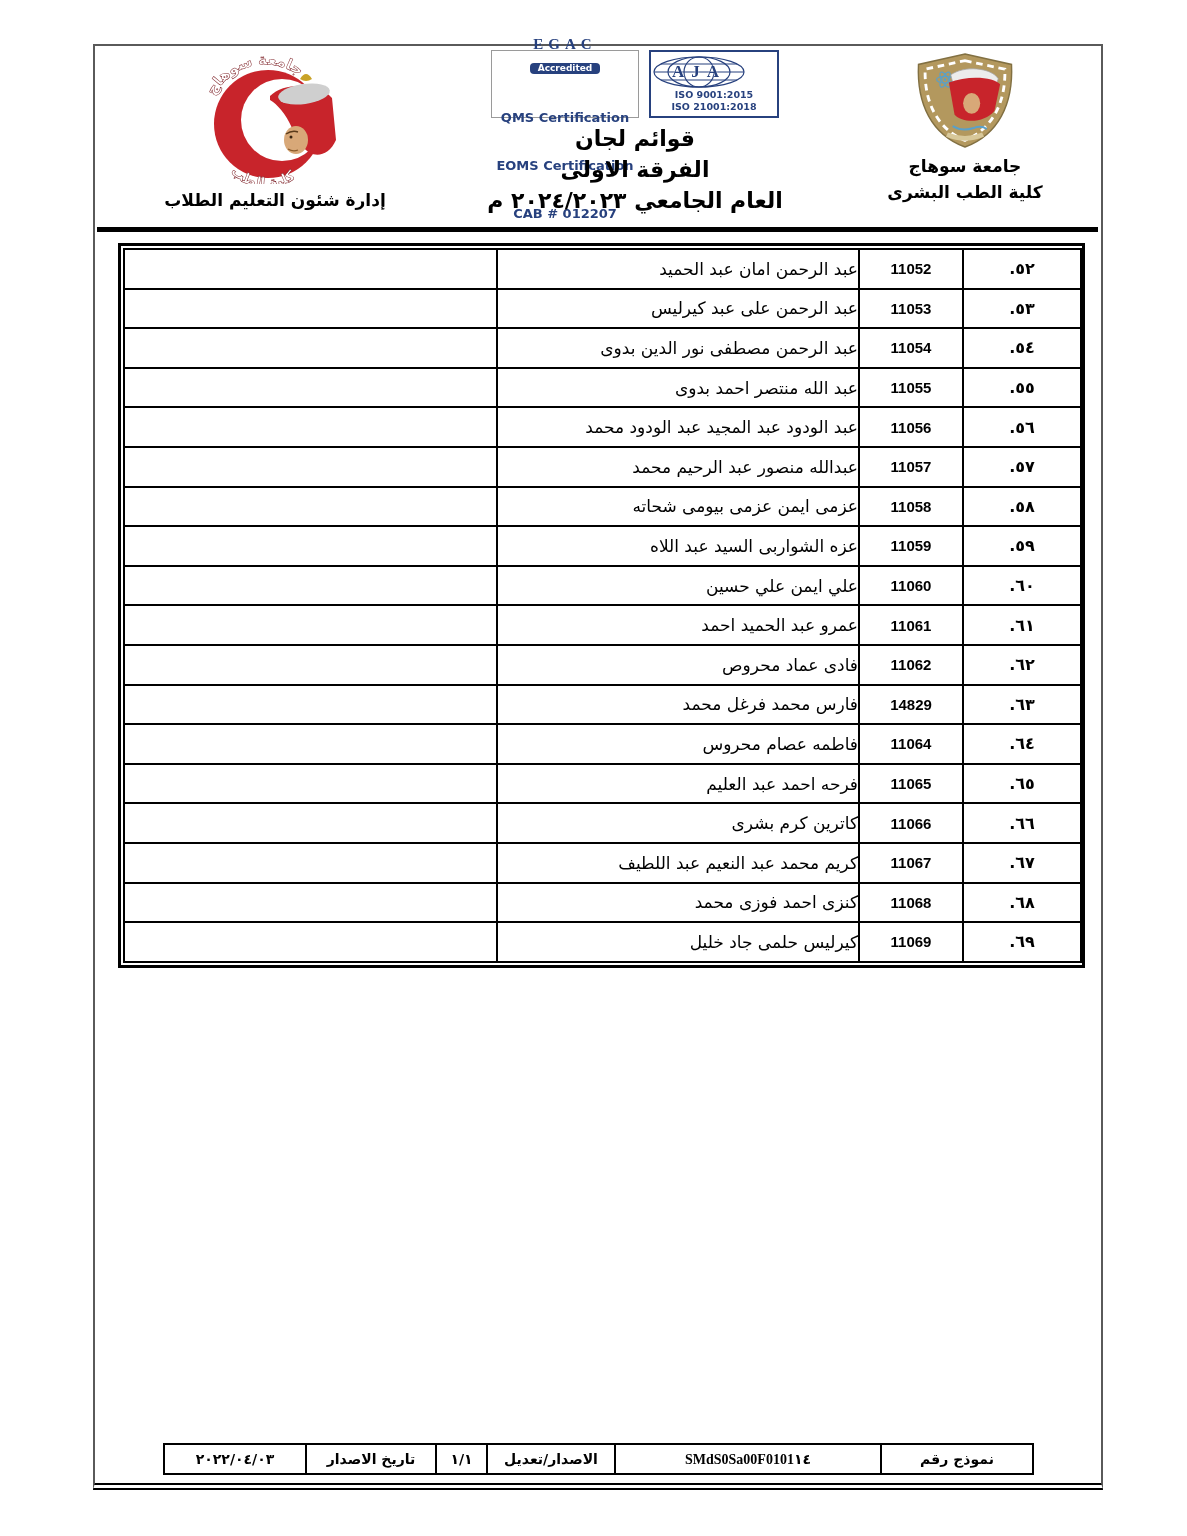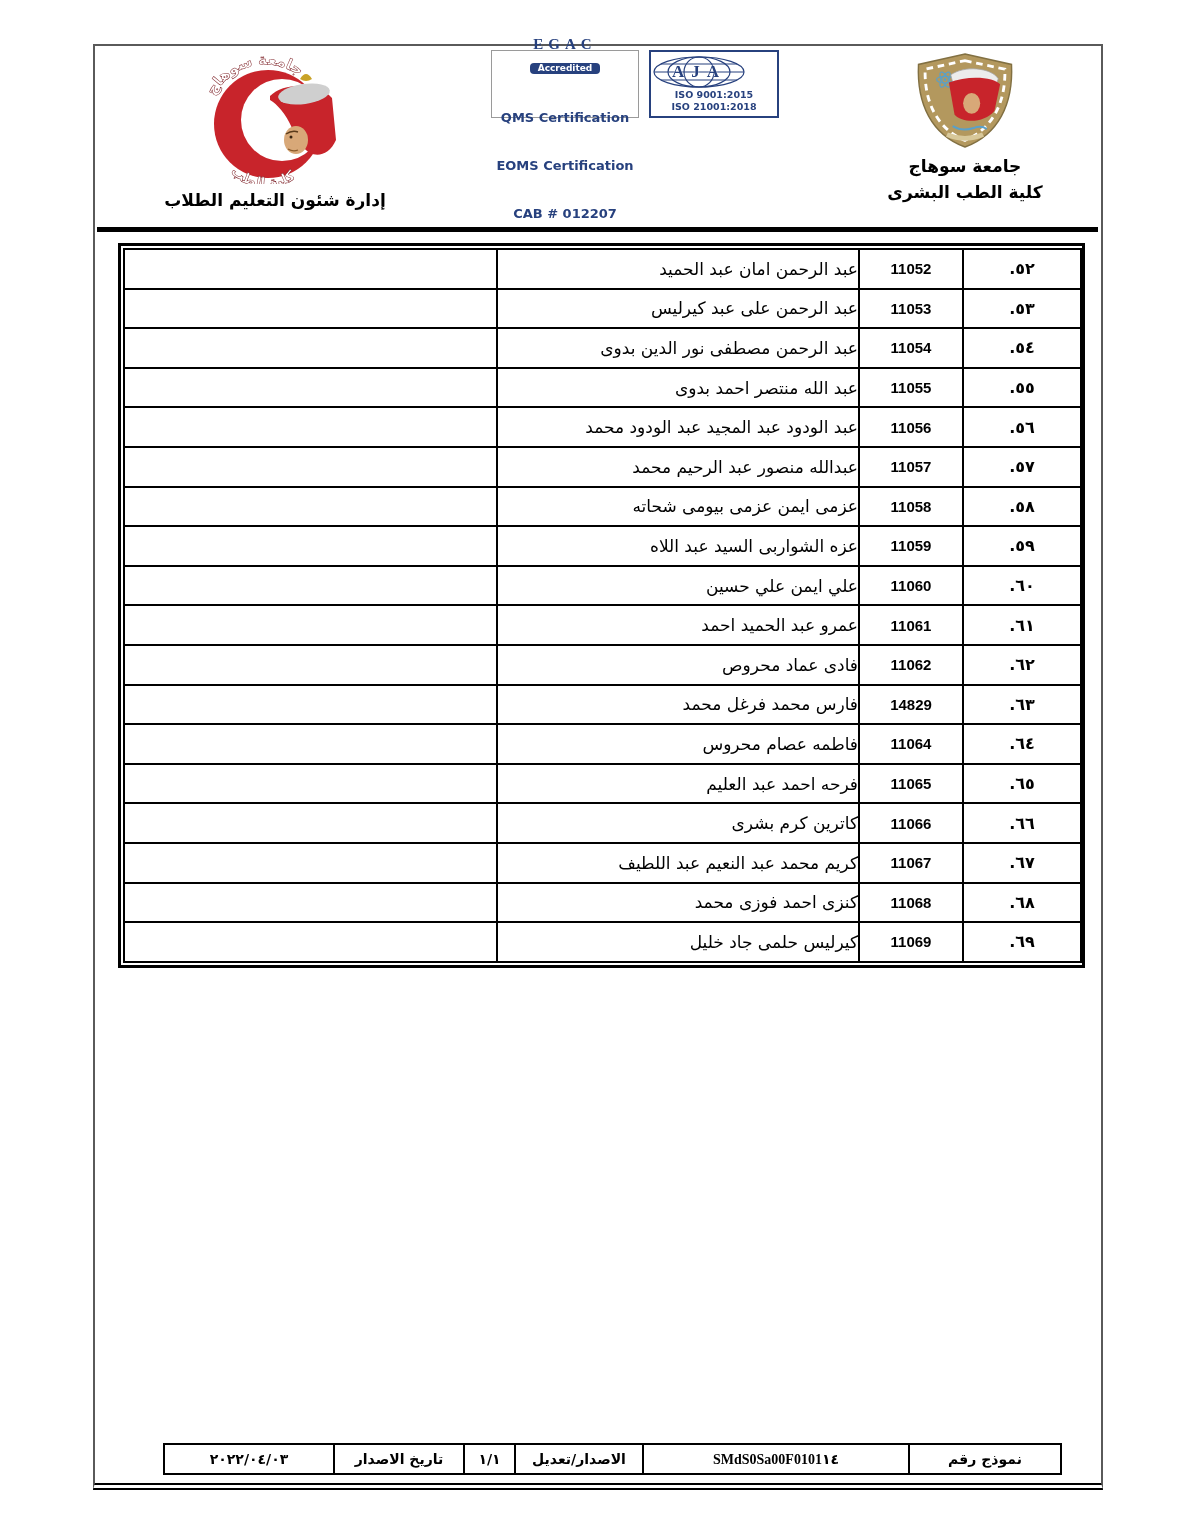--- a/index.html
+++ b/index.html
@@ -44,21 +44,21 @@
 
   
   table.footer{border-collapse:collapse;position:absolute;left:68px;top:1397px;table-layout:fixed;}
   table.footer td{border:2px solid #000;height:30px;text-align:center;vertical-align:middle;
                   font-weight:bold;font-size:14px;padding:0 4px;box-sizing:border-box;}
   td.fc-form-number-label{width:152px;}
   td.fc-form-code{width:266px;font-family:"Liberation Serif","DejaVu Sans",serif;font-size:17px;}
   td.fc-issue-edit-label{width:128px;}
   td.fc-issue-edit-value{width:51px;}
   td.fc-issue-date-label{width:130px;margin-top:44px;}
-  td.fc-issue-date-value{width:170px;border-radius:13px;}
+  td.fc-issue-date-value{width:142px;border-radius:13px;}
 </style>
 </head>
 <body>
 
 <div class="page">
   <div class="frame">
 
     <div class="hdr-left">
       <svg width="190" height="132" viewBox="0 0 190 132">
         <defs>
@@ -106,20 +106,25 @@
                 <ellipse cx="48" cy="17" rx="15" ry="15"></ellipse>
                 <path d="M3,17 H93 M10,9 H86 M10,25 H86"></path>
               </g>
             </svg>
             <div class="aja-name">AJA</div>
           </div>
           <div class="aja-line">ISO 9001:2015</div>
           <div class="aja-line">ISO 21001:2018</div>
         </div>
       </div>
+      <div class="titles">
+        <div class="title" dir="rtl">قوائم لجان</div>
+        <div class="title" dir="rtl">الفرقة الاولى</div>
+        <div class="title" dir="rtl">العام الجامعي ٢٠٢٤/٢٠٢٣ م</div>
+      </div>
     </div>
 
     <div class="hdr-right">
       <svg width="112" height="97" viewBox="0 0 118 102">
         <path d="M59,2 L108,13 C110,55 94,87 59,100 C24,87 8,55 10,13 Z" fill="#b3985e" stroke="#827042" stroke-width="1.5"></path>
         <path d="M59,9 L101,18 C102,53 88,81 59,93 C30,81 16,53 17,18 Z" fill="none" stroke="#ffffff" stroke-width="3" stroke-dasharray="7 5"></path>
         <g transform="translate(38,29)" stroke="#5aa0c8" fill="none" stroke-width="1.3">
           <ellipse rx="9" ry="3.5"></ellipse>
           <ellipse rx="9" ry="3.5" transform="rotate(60)"></ellipse>
           <ellipse rx="9" ry="3.5" transform="rotate(120)"></ellipse>

